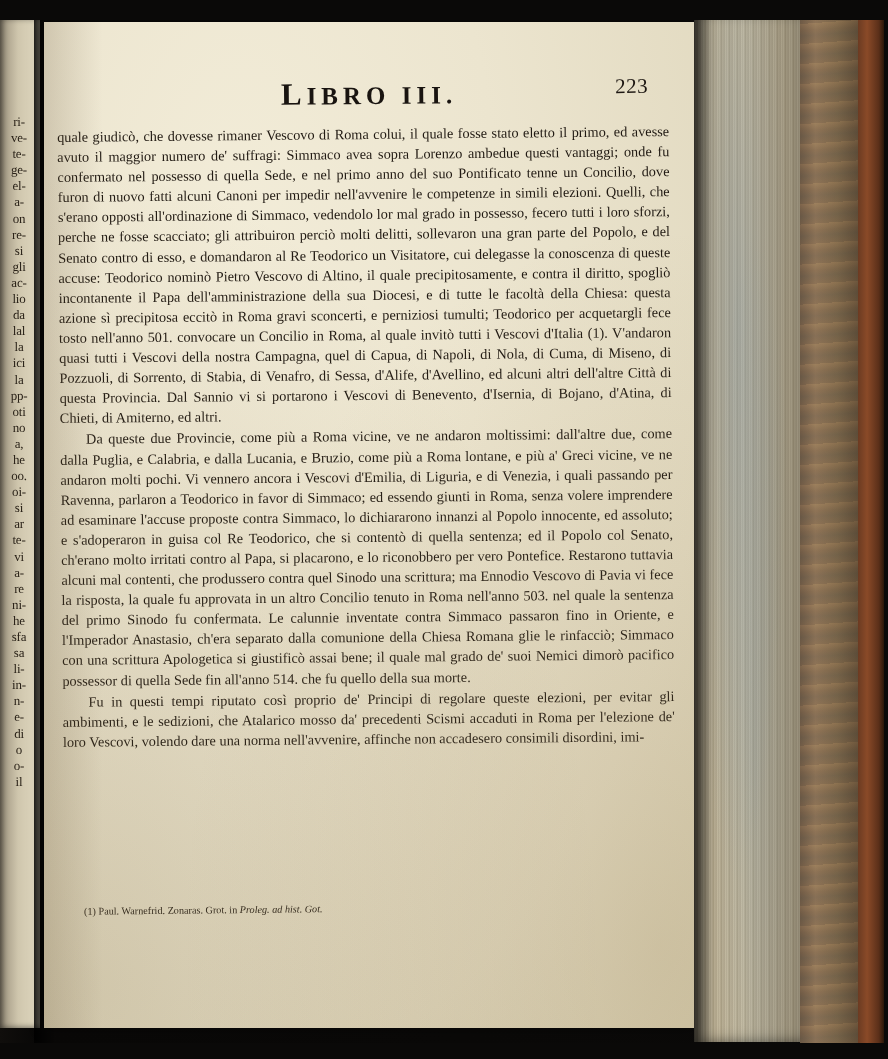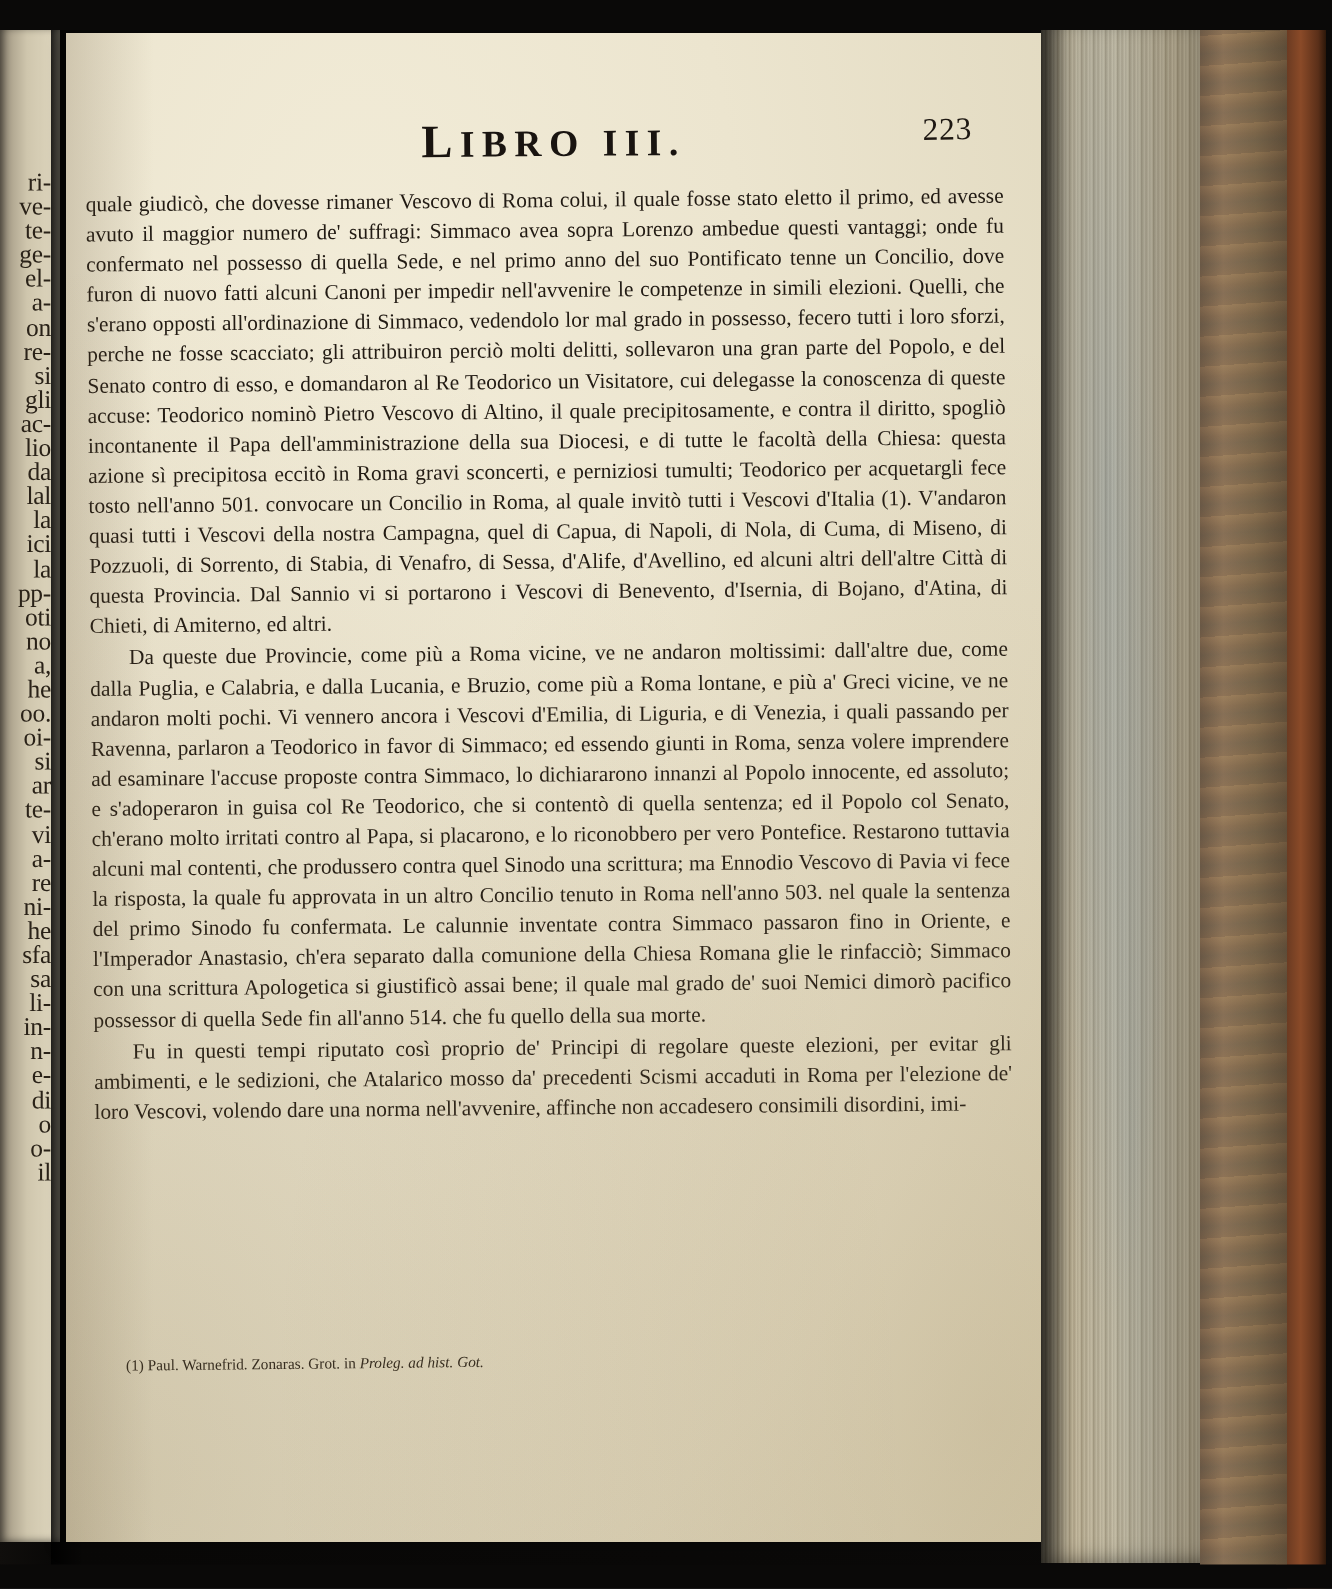--- a/index.html
+++ b/index.html
@@ -38,25 +38,25 @@
     width: 40px;
     height: 1010px;
     background: linear-gradient(90deg, #9a907c 0%, #cfc6ad 45%, #e2dac2 100%);
     box-shadow: 2px 0 6px rgba(0,0,0,0.6) inset;
   }
   .left-leaf-text {
     position: absolute;
     left: 4px;
     top: 96px;
     width: 30px;
-    font-size: 17px;
+    font-size: 13px;
     line-height: 16.1px;
     color: #2a2218;
     font-family: "Liberation Serif", serif;
-    text-align: right;
+    text-align: center;
     white-space: pre-line;
     letter-spacing: -0.2px;
     transform: skewY(-0.3deg);
   }
 
   
   .gutter {
     position: absolute;
     left: 34px;
     top: 0;

